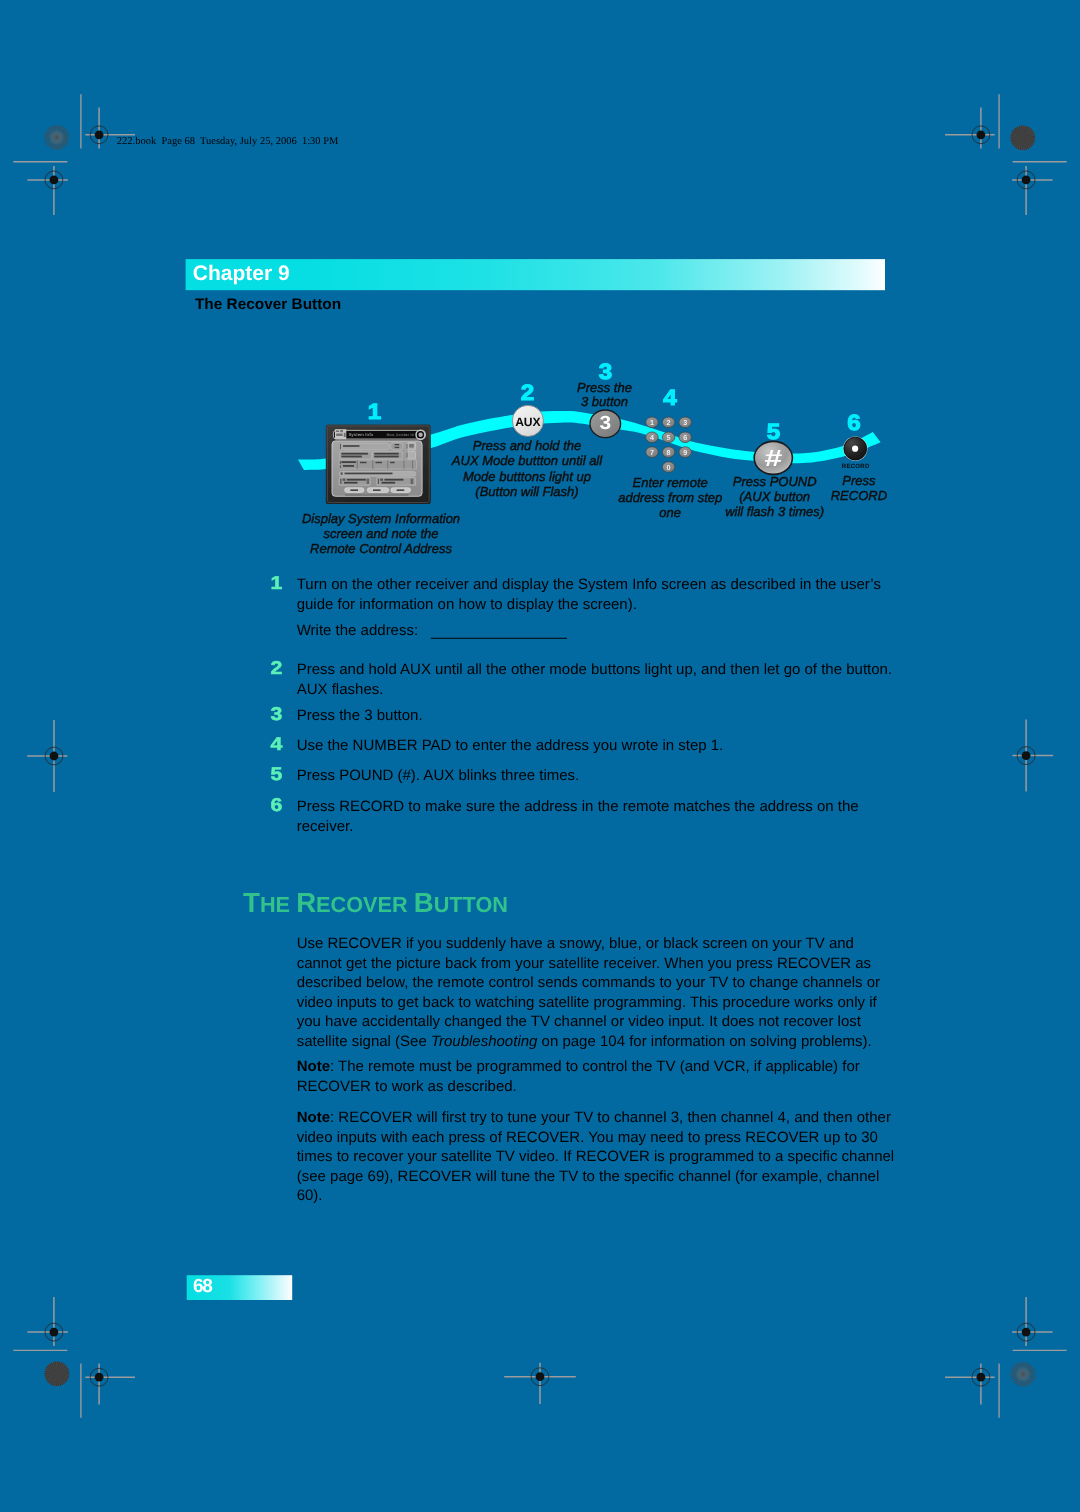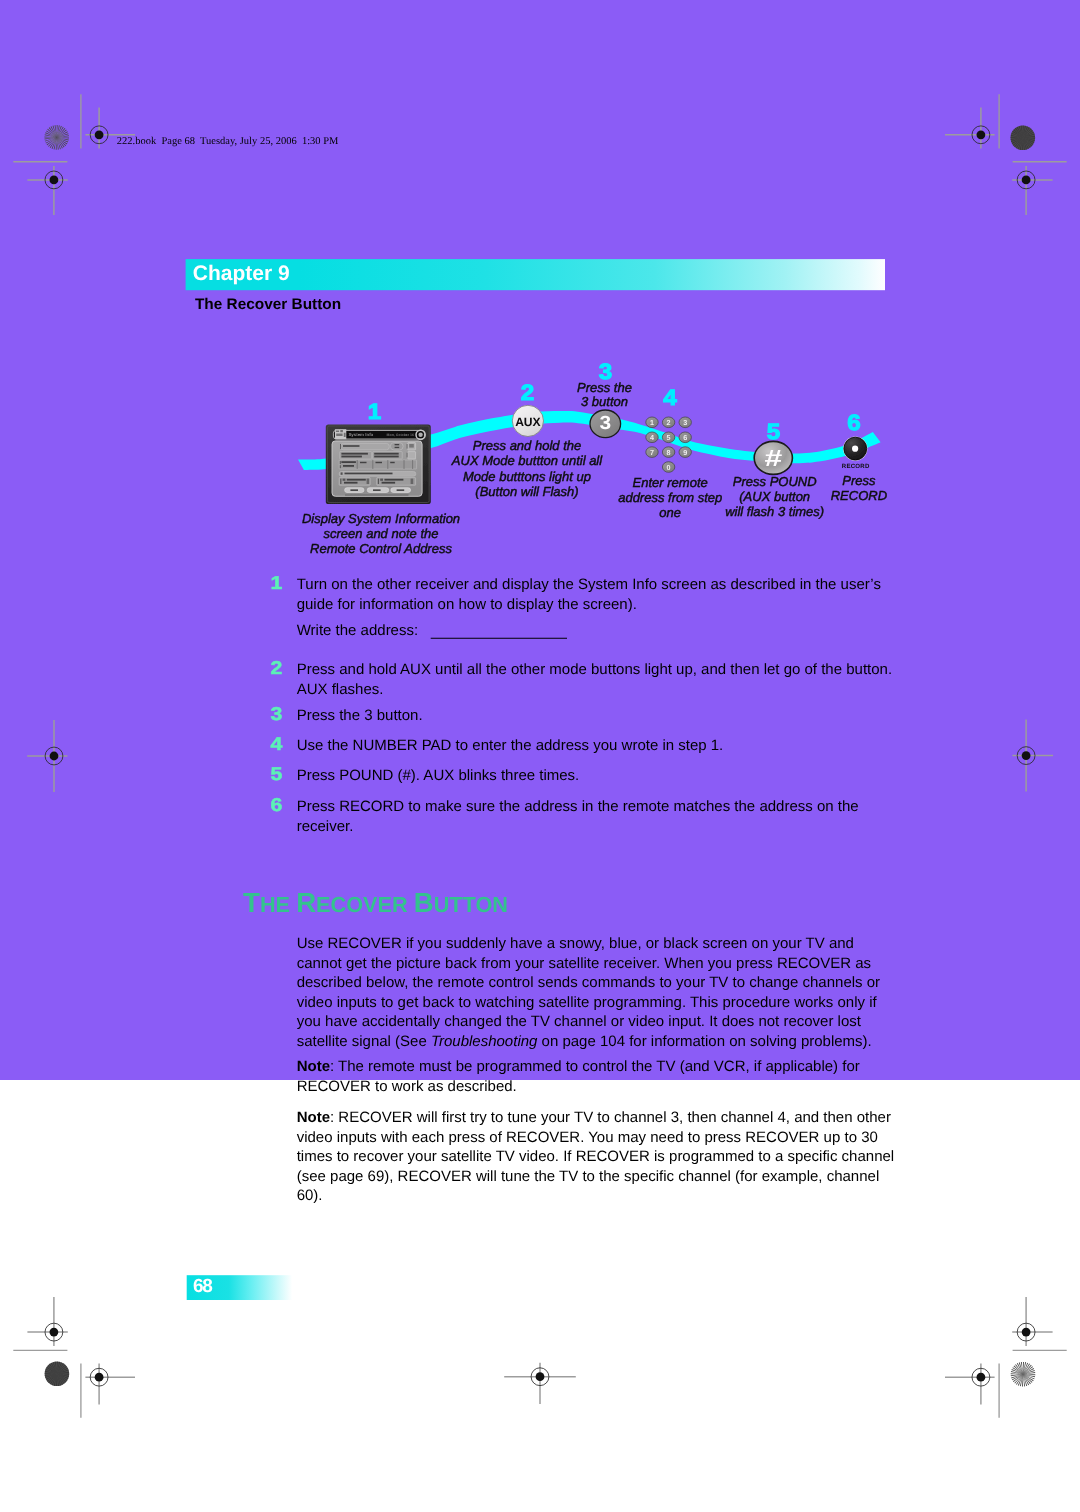--- a/index.html
+++ b/index.html
@@ -1,18 +1,18 @@
 <!DOCTYPE html>
 <html><head>
 <meta charset="utf-8">
 <title>222.book  Page 68</title>
 <style>
   html,body{margin:0;padding:0;background:#ffffff;}
   body{width:1080px;height:1512px;overflow:hidden;}
-  #page{position:relative;width:1080px;height:1080px;background:#8b5cf6;}
+  #page{position:relative;width:1080px;height:1512px;background:#0369a1;}
   svg#sheet{position:absolute;left:0;top:0;width:1080px;height:1512px;
             font-family:"Liberation Sans",sans-serif;
             -webkit-font-smoothing:antialiased;
             text-rendering:geometricPrecision;
             opacity:0.999;}
   svg#sheet text{white-space:pre;}
 </style>
 </head>
 <body>
 

